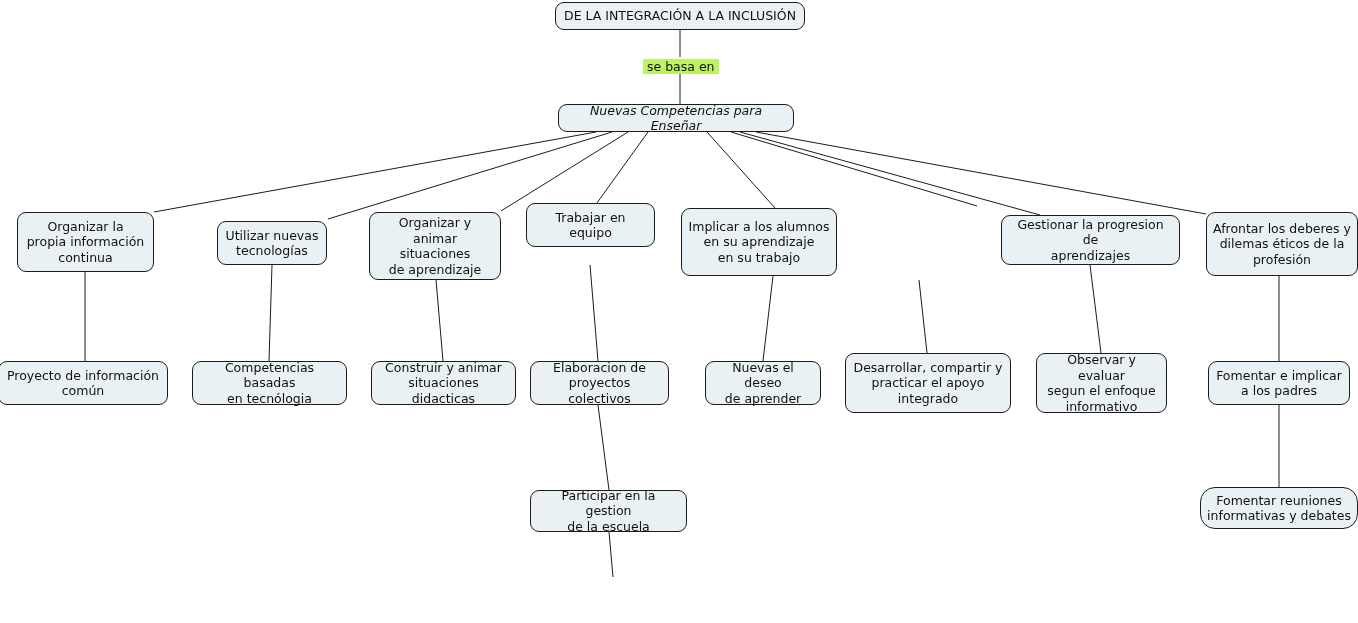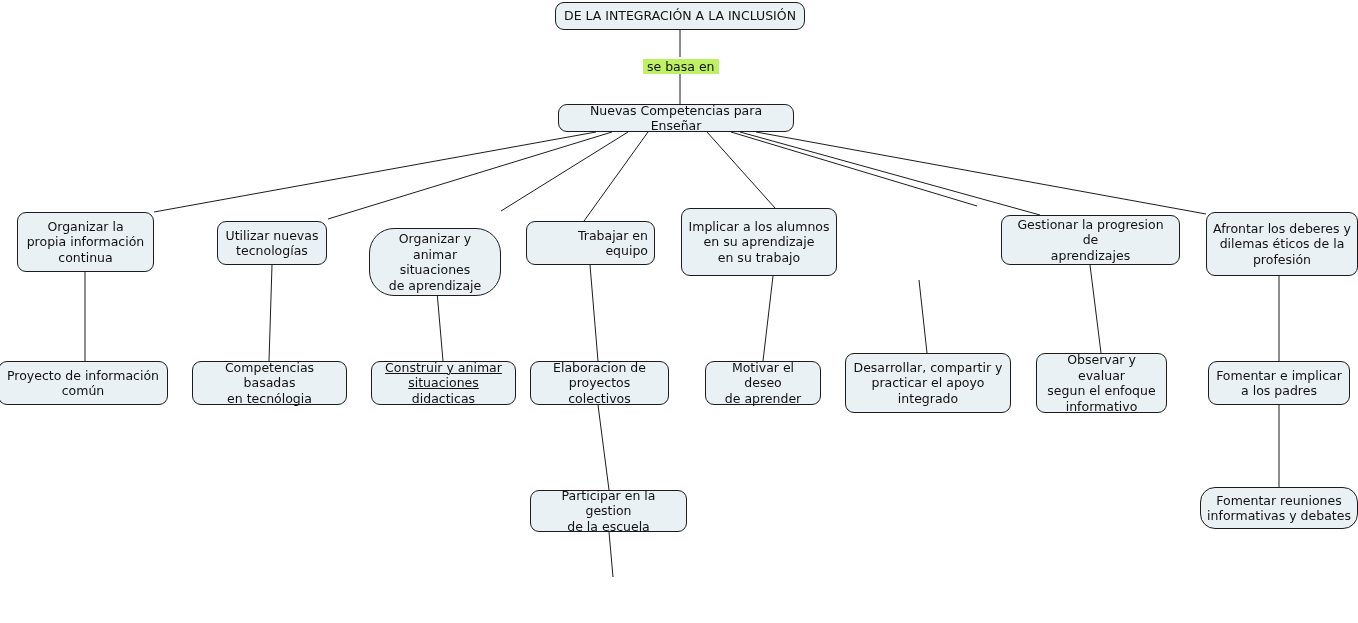--- a/index.html
+++ b/index.html
@@ -77,47 +77,47 @@
       <line x1="590" y1="265" x2="598" y2="361" stroke="#1c1c1c" stroke-width="1"></line>
       <line x1="773" y1="276" x2="763" y2="361" stroke="#1c1c1c" stroke-width="1"></line>
       <line x1="919" y1="280" x2="927" y2="353" stroke="#1c1c1c" stroke-width="1"></line>
       <line x1="1090" y1="265" x2="1101" y2="353" stroke="#1c1c1c" stroke-width="1"></line>
       <line x1="1279" y1="276" x2="1279" y2="361" stroke="#1c1c1c" stroke-width="1"></line>
       <line x1="598" y1="405" x2="609" y2="490" stroke="#1c1c1c" stroke-width="1"></line>
       <line x1="1279" y1="405" x2="1279" y2="487" stroke="#1c1c1c" stroke-width="1"></line>
       <line x1="609" y1="532" x2="613" y2="577" stroke="#1c1c1c" stroke-width="1"></line>
     </svg>
 <div class="node" style="left: 555px; top: 2px; width: 250px; height: 28px;">DE LA INTEGRACIÓN A LA INCLUSIÓN</div>
-    <div class="node" style="left: 558px; top: 104px; width: 236px; height: 28px;">Nuevas Competencias para Enseñar</div>
+    <div class="node" style="left: 558px; top: 104px; width: 236px; height: 28px; font-style: italic;">Nuevas Competencias para Enseñar</div>
     <div class="node" style="left: 17px; top: 212px; width: 137px; height: 60px;">Organizar la
 propia información
 continua</div>
     <div class="node" style="left: 217px; top: 221px; width: 110px; height: 44px;">Utilizar nuevas
 tecnologías</div>
-    <div class="node" style="left: 369px; top: 228px; width: 132px; height: 68px; border-radius: 25px;">Organizar y animar
+    <div class="node" style="left: 369px; top: 212px; width: 132px; height: 68px;">Organizar y animar
 situaciones
 de aprendizaje</div>
-    <div class="node" style="left: 526px; top: 221px; width: 129px; height: 44px; text-align: right;">Trabajar en equipo</div>
+    <div class="node" style="left: 526px; top: 203px; width: 129px; height: 44px;">Trabajar en equipo</div>
     <div class="node" style="left: 681px; top: 208px; width: 156px; height: 68px;">Implicar a los alumnos
 en su aprendizaje
 en su trabajo</div>
     <div class="node" style="left: 1001px; top: 215px; width: 179px; height: 50px;">Gestionar la progresion de
 aprendizajes</div>
     <div class="node" style="left: 1206px; top: 212px; width: 152px; height: 64px;">Afrontar los deberes y
 dilemas éticos de la
 profesión</div>
     <div class="node" style="left: -2px; top: 361px; width: 170px; height: 44px;">Proyecto de información
 común</div>
     <div class="node" style="left: 192px; top: 361px; width: 155px; height: 44px;">Competencias basadas
 en tecnólogia</div>
-    <div class="node" style="left: 371px; top: 361px; width: 145px; height: 44px; text-decoration: underline;">Construir y animar
+    <div class="node" style="left: 371px; top: 361px; width: 145px; height: 44px;">Construir y animar
 situaciones didacticas</div>
     <div class="node" style="left: 530px; top: 361px; width: 139px; height: 44px;">Elaboracion de
 proyectos colectivos</div>
-    <div class="node" style="left: 705px; top: 361px; width: 116px; height: 44px;">Motivar el deseo
+    <div class="node" style="left: 705px; top: 361px; width: 116px; height: 44px;">Nuevas el deseo
 de aprender</div>
     <div class="node" style="left: 845px; top: 353px; width: 166px; height: 60px;">Desarrollar, compartir y
 practicar el apoyo
 integrado</div>
     <div class="node" style="left: 1036px; top: 353px; width: 131px; height: 60px;">Observar y evaluar
 segun el enfoque
 informativo</div>
     <div class="node" style="left: 1208px; top: 361px; width: 142px; height: 44px;">Fomentar e implicar
 a los padres</div>
     <div class="node" style="left: 530px; top: 490px; width: 157px; height: 42px;">Participar en la gestion

